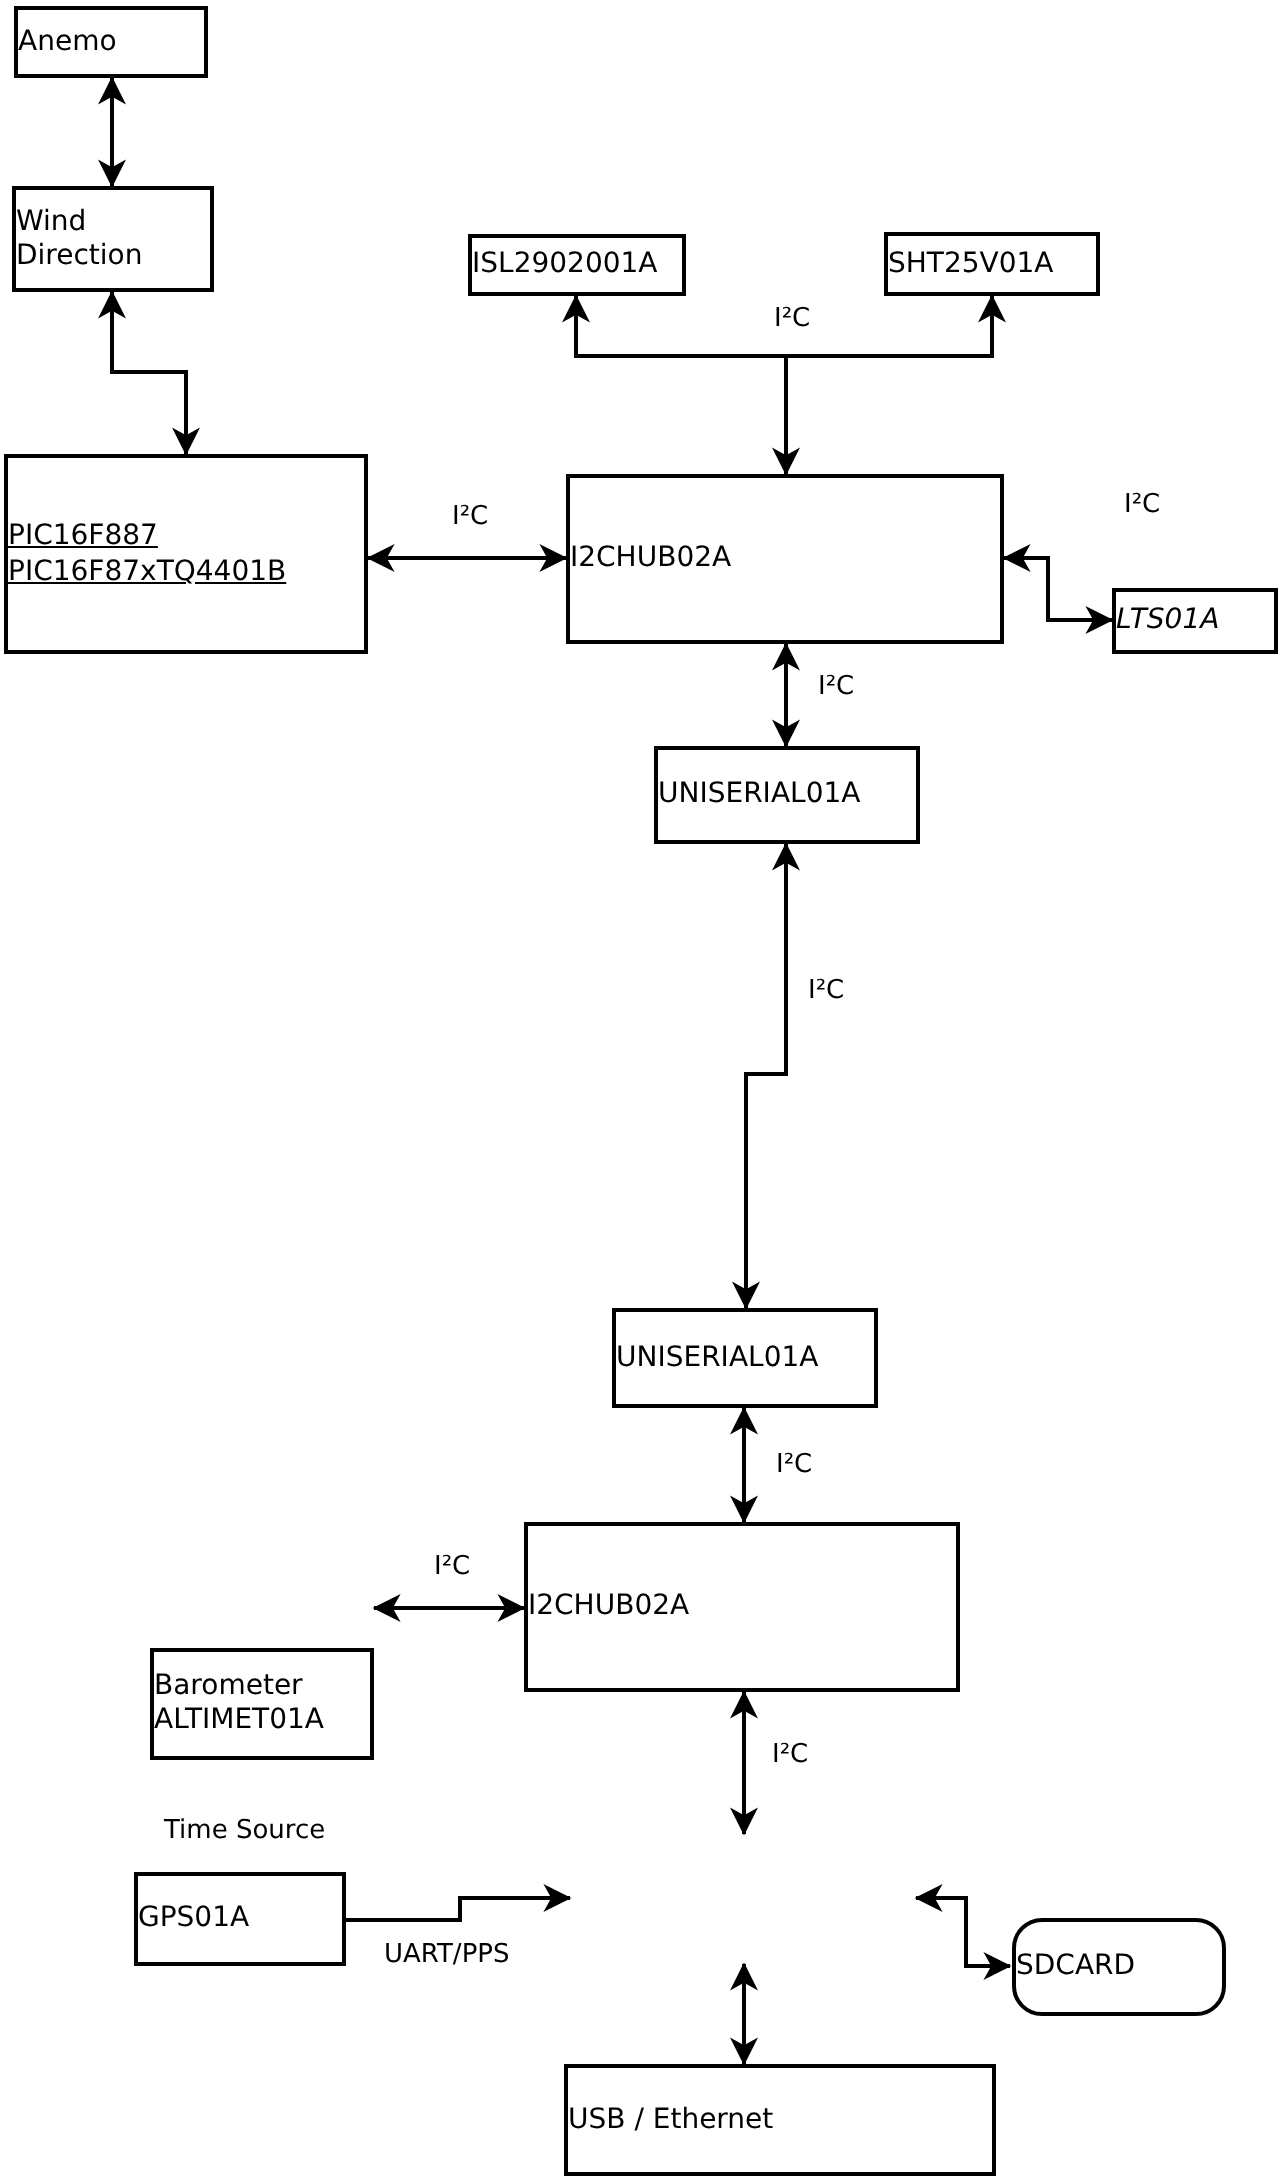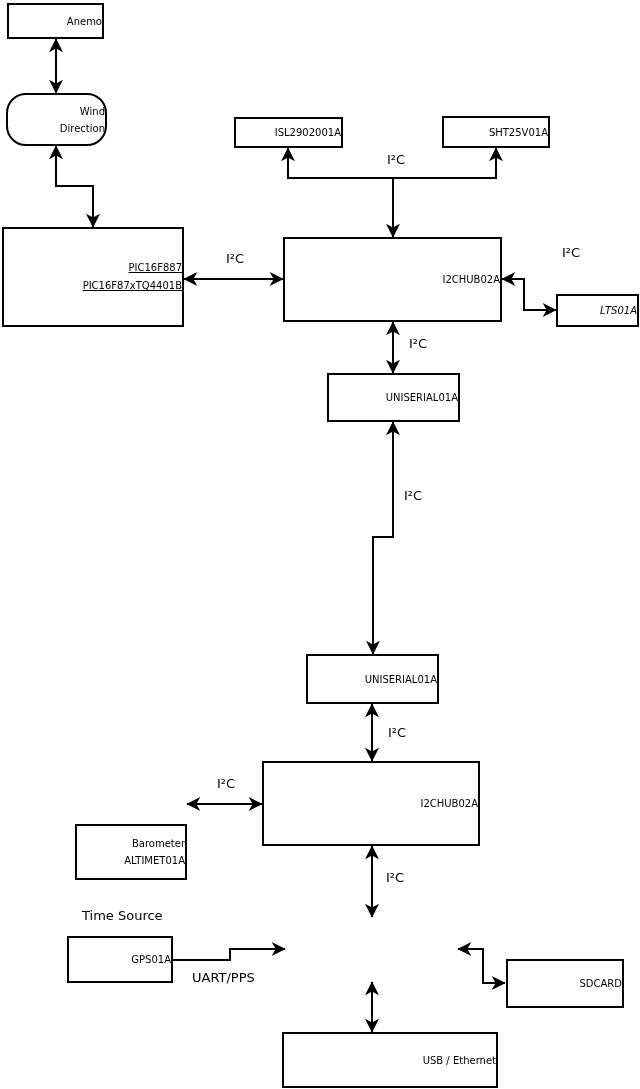--- a/index.html
+++ b/index.html
@@ -13,50 +13,50 @@
   }
   #canvas { position: absolute; left: 0; top: 0; width: 640px; height: 1089px; }
   svg.wires { position: absolute; left: 0; top: 0; z-index: 1; }
   .node {
     position: absolute;
     box-sizing: border-box;
     border: 2px solid #000;
     background: #fff;
     display: flex;
     flex-direction: column;
-    align-items: flex-end;
+    align-items: flex-start;
     justify-content: center;
     text-align: center;
-    font-size: 10px;
+    font-size: 14px;
     line-height: 17px;
     z-index: 2;
     white-space: nowrap;
   }
   .elabel {
     position: absolute;
     font-size: 13px;
     line-height: 14px;
     z-index: 1;
     white-space: nowrap;
   }
   
   #n-anemo { left: 7px;   top: 3px;    width: 97px;  height: 36px; }
-  #n-wind  { left: 6px;   top: 93px;   width: 101px; height: 53px; border-radius: 20px; }
+  #n-wind  { left: 6px;   top: 93px;   width: 101px; height: 53px; }
   #n-pic   { left: 2px;   top: 227px;  width: 182px; height: 100px; line-height: 18px; text-decoration: underline; }
   #n-isl   { left: 234px; top: 117px;  width: 109px; height: 31px; }
   #n-sht   { left: 442px; top: 116px;  width: 108px; height: 32px; }
   #n-hub1  { left: 283px; top: 237px;  width: 219px; height: 85px; }
   #n-lts   { left: 556px; top: 294px;  width: 83px;  height: 33px; font-style: italic; }
   #n-uni1  { left: 327px; top: 373px;  width: 133px; height: 49px; }
   #n-uni2  { left: 306px; top: 654px;  width: 133px; height: 50px; }
   #n-hub2  { left: 262px; top: 761px;  width: 218px; height: 85px; }
   #n-baro  { left: 75px;  top: 824px;  width: 112px; height: 56px; }
   #n-gps   { left: 67px;  top: 936px;  width: 106px; height: 47px; }
   #n-arm   { left: 286px; top: 917px;  width: 172px; height: 65px; }
-  #n-sd    { left: 506px; top: 959px;  width: 118px; height: 49px; }
+  #n-sd    { left: 506px; top: 959px;  width: 107px; height: 49px; border-radius: 15px; }
   #n-usb   { left: 282px; top: 1032px; width: 216px; height: 56px; }
   
   #l-bus  { left: 387px; top: 153px; }
   #l-pic  { left: 226px; top: 252px; }
   #l-lts  { left: 562px; top: 246px; }
   #l-u1   { left: 409px; top: 337px; }
   #l-long { left: 404px; top: 489px; }
   #l-u2   { left: 388px; top: 726px; }
   #l-baro { left: 217px; top: 777px; }
   #l-arm  { left: 386px; top: 871px; }

